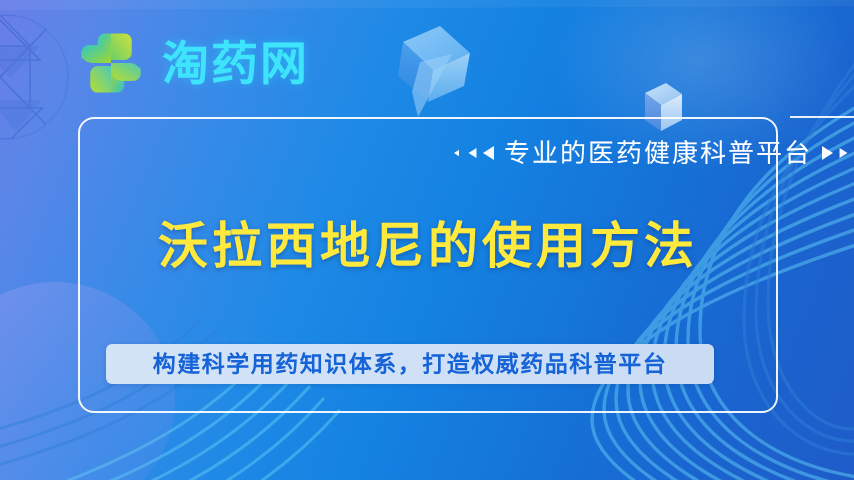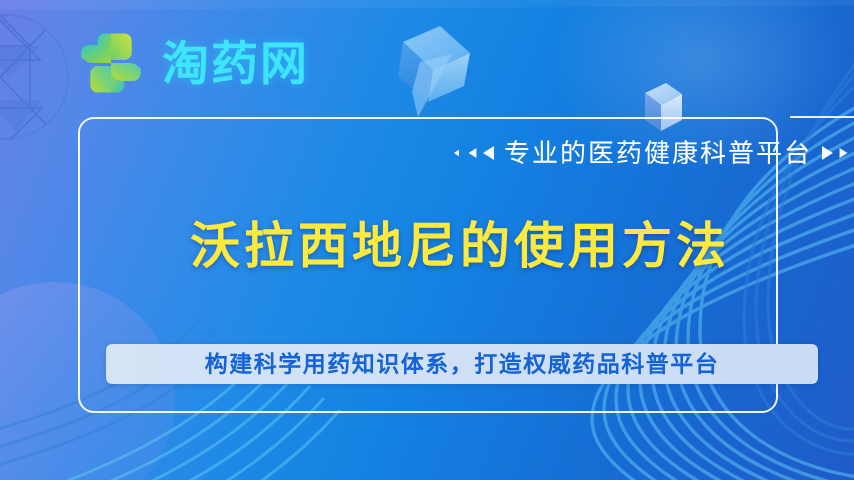--- a/index.html
+++ b/index.html
@@ -118,29 +118,28 @@
     width: 700px;
     text-align: center;
     font-size: 50px;
     font-weight: 700;
     color: #ffe93d;
     letter-spacing: 4px;
     line-height: 1.12;
     white-space: nowrap;
     text-shadow: 0 2px 5px rgba(10,40,110,0.38);
     z-index: 7;
-    margin-left: 32px;
   }
 
   
   .tagline {
     position: absolute;
     left: 106px;
     top: 344px;
-    width: 712px;
+    width: 608px;
     height: 40px;
     border-radius: 6px;
     background: linear-gradient(90deg, #d4e4f7 0%, #cfe0f6 55%, #c9dcf4 100%);
     display: flex;
     align-items: center;
     justify-content: center;
     box-shadow: 0 1px 5px rgba(6,40,100,0.17);
     z-index: 7;
   }
   .tagline-text {

